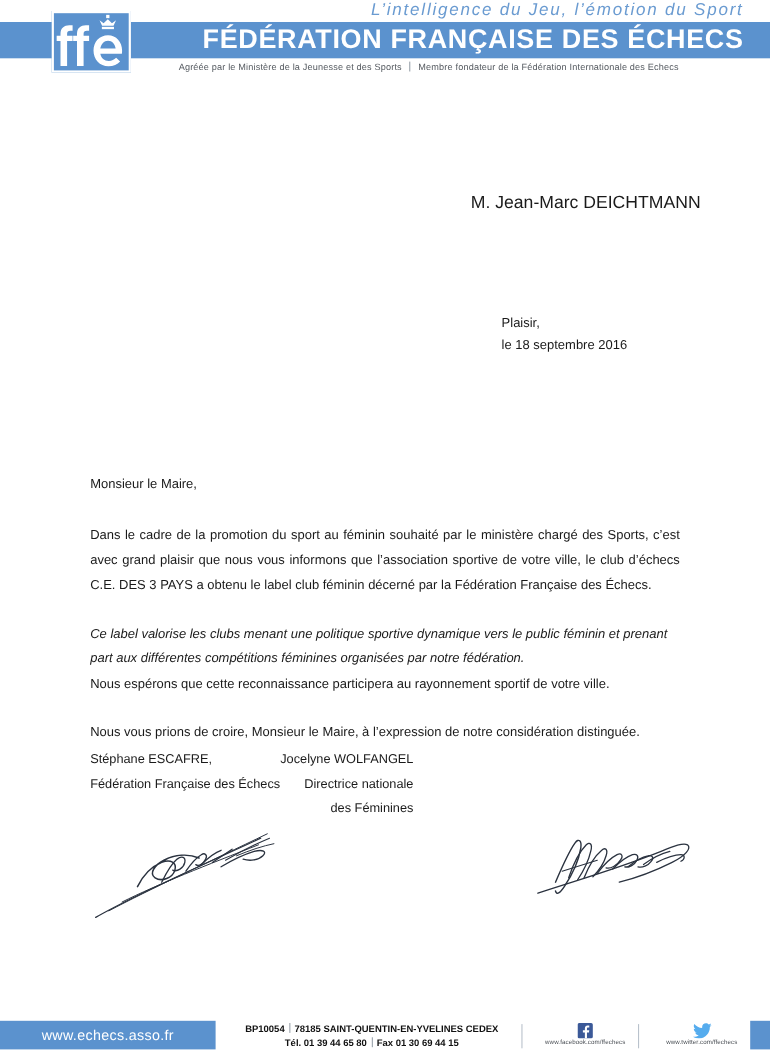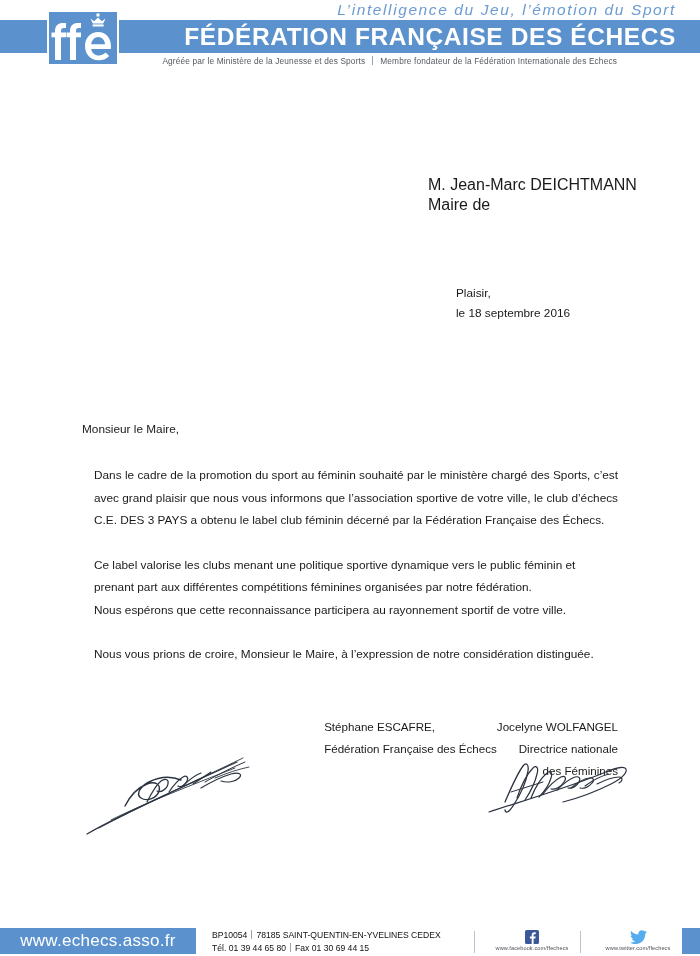--- a/index.html
+++ b/index.html
@@ -115,50 +115,50 @@
     font-size: 11.8px;
     line-height: 20px;
     color: #1a1a1a;
     margin-left: 40px;
   }
 
   
   .body-area {
     position: absolute;
     left: 82px;
-    top: 420px;
+    top: 431px;
     width: 536px;
   }
   .salutation {
     font-size: 11.8px;
     line-height: 18px;
     margin: 0 0 26px 0;
   }
   .para {
     font-size: 11.8px;
     line-height: 22.5px;
     text-align: justify;
-    margin: 0 0 22px 12px;
+    margin: 0 0 22px 0;
   }
   .para.left {
     text-align: left;
   }
   .para-tight {
     margin-bottom: 0;
+    font-style: italic;
   }
 
   
   .sig-row {
     position: absolute;
     left: 82px;
     top: 680px;
     width: 536px;
     display: flex;
-    justify-content: flex-end;
-    margin-top: 36px;
+    justify-content: flex-start;
   }
   .sig-col {
     font-size: 11.6px;
     line-height: 22px;
   }
   .sig-col.left { text-align: left; }
   .sig-col.right { text-align: right; }
 
   .sig-img-left {
     position: absolute;
@@ -193,31 +193,31 @@
   }
   .footer-url-text {
     position: absolute;
     left: 0;
     top: 0;
     width: 196px;
     height: 28px;
     line-height: 26px;
     text-align: center;
     color: #ffffff;
-    font-size: 17px;
+    font-size: 13px;
     letter-spacing: 0.3px;
   }
   .footer-address {
     position: absolute;
     left: 212px;
     top: 1px;
     width: 252px;
-    text-align: left;
+    text-align: center;
     font-size: 8.6px;
-    font-weight: normal;
+    font-weight: bold;
     line-height: 12.5px;
     color: #111111;
     white-space: nowrap;
   }
   .footer-address .sep {
     display: inline-block;
     width: 1px;
     height: 9px;
     background: #9aa2ab;
     vertical-align: -1px;
@@ -295,21 +295,20 @@
 
             <path d="M49.2 20 C41.6 20 36 25.8 36 34 C36 42.3 41.7 48.3 49.6 48.3 C54.2 48.3 57.7 46.7 60.2 43.9 L56.6 40.6 C54.8 42.5 52.6 43.4 49.9 43.4 C45.8 43.4 42.9 41 42.2 36.9 L61.8 36.9 C61.9 36.1 62 35.2 62 34.2 C62 25.9 56.7 20 49.2 20 Z M42.2 32.2 C42.9 28.3 45.5 25.1 49.2 25.1 C53 25.1 55.6 28.2 56.1 32.2 Z"></path>
           </g>
         </svg>
       </div>
     </div>
   </div>
 
   <div class="addressee">
     <div>M. Jean-Marc DEICHTMANN</div>
-    <div>Maire de</div>
   </div>
 
   <div class="dateline">
     <div>Plaisir,</div>
     <div>le 18 septembre 2016</div>
   </div>
 
   <div class="body-area">
     <p class="salutation">Monsieur le Maire,</p>
     <p class="para">Dans le cadre de la promotion du sport au féminin souhaité par le ministère chargé des Sports, c’est avec grand plaisir que nous vous informons que l’association sportive de votre ville, le club d’échecs C.E. DES 3 PAYS a obtenu le label club féminin décerné par la Fédération Française des Échecs.</p>

